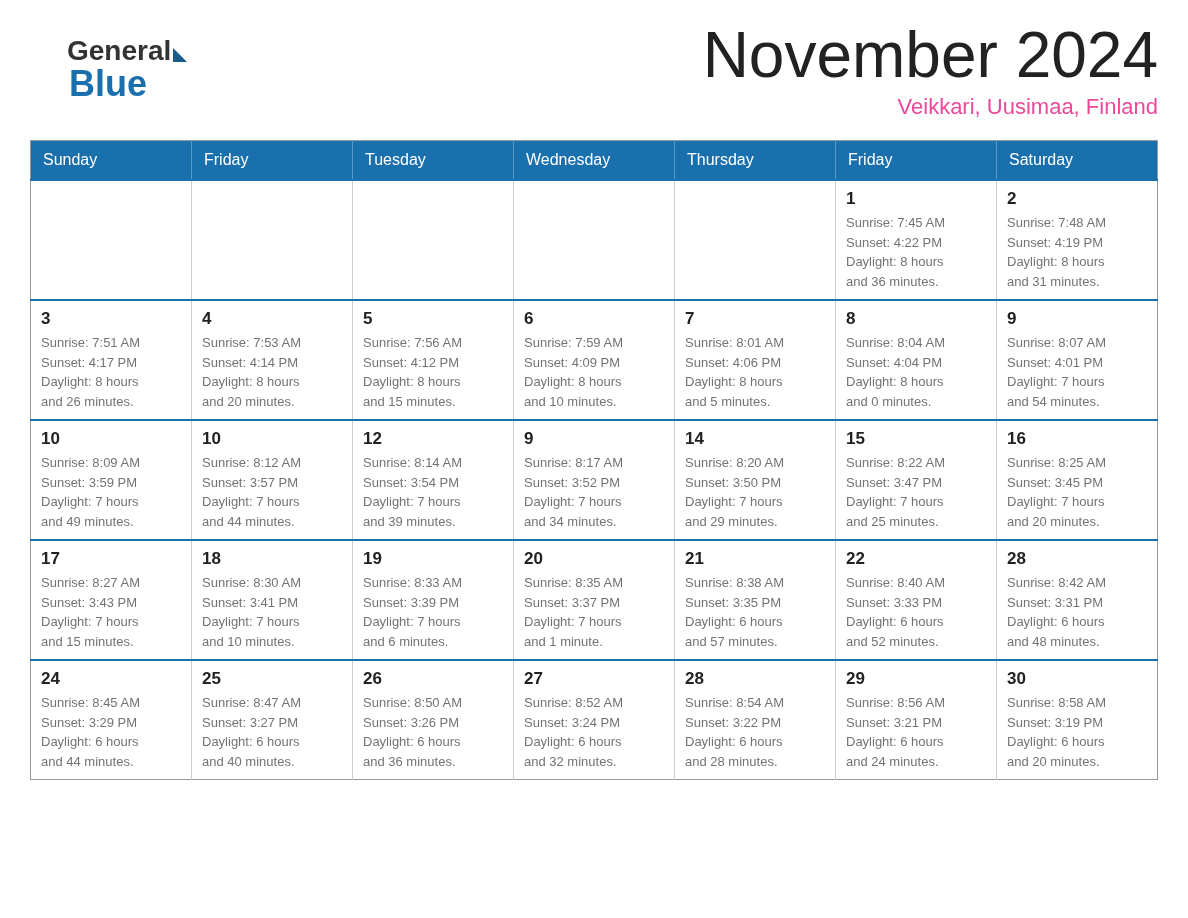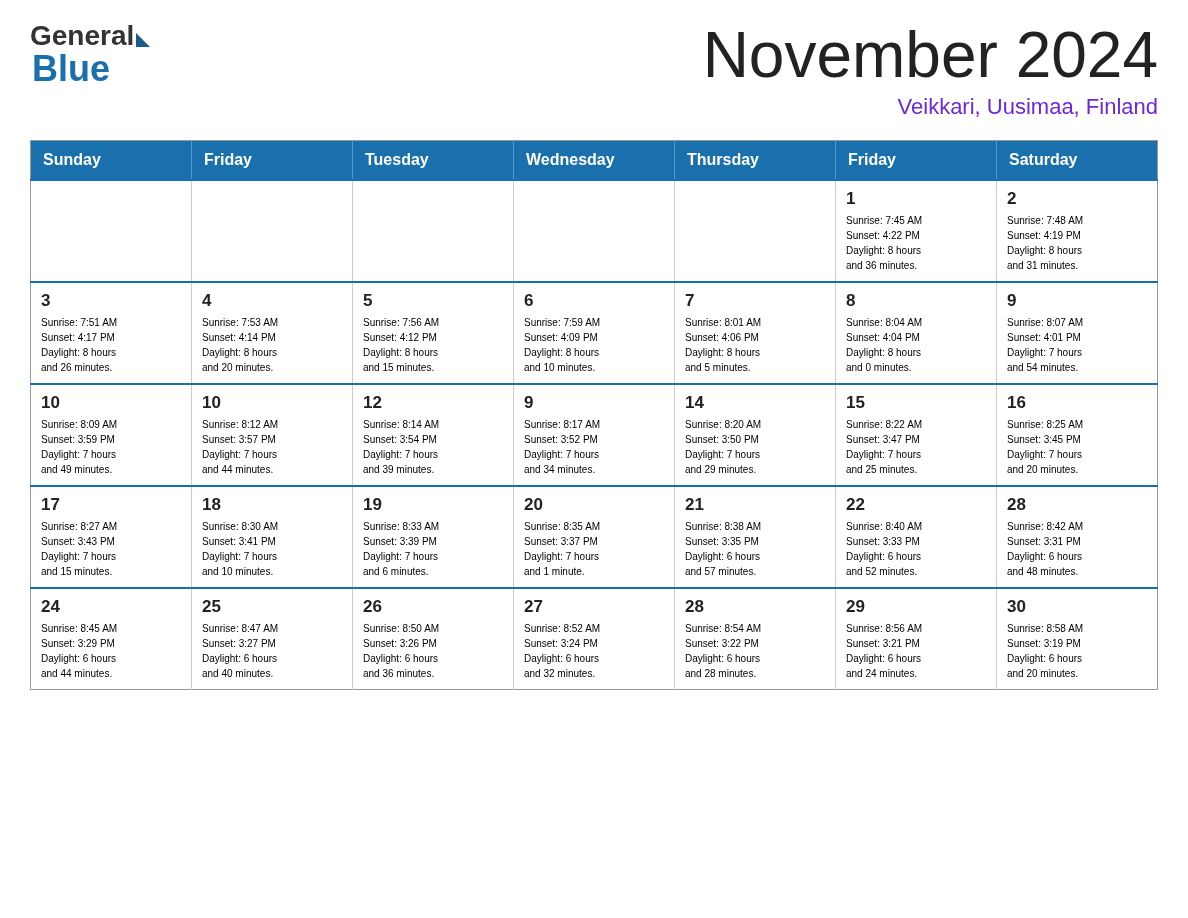--- a/index.html
+++ b/index.html
@@ -6,22 +6,23 @@
     body {
       font-family: Arial, sans-serif;
       background: #ffffff;
       padding: 20px 30px;
       width: 1188px;
       min-height: 918px;
     }
     .header {
       display: flex;
       justify-content: space-between;
-      align-items: flex-start;
+      align-items: center;
       margin-bottom: 20px;
+      margin-left: 37px;
     }
     .logo {
       display: flex;
       flex-direction: column;
       align-items: flex-start;
     }
     .logo-top {
       display: flex;
       align-items: center;
     }
@@ -50,35 +51,35 @@
       text-align: right;
     }
     .month-title {
       font-size: 64px;
       font-weight: normal;
       color: #222222;
       line-height: 1.1;
     }
     .location {
       font-size: 22px;
-      color: #6d28d9;
+      color: #ec4899;
       margin-top: 4px;
     }
     .calendar {
       width: 100%;
       border-collapse: collapse;
       border: 1px solid #999;
     }
     .calendar thead tr {
       background-color: #1a6fad;
     }
     .calendar thead th {
       color: #ffffff;
       font-size: 16px;
-      font-weight: bold;
+      font-weight: normal;
       padding: 10px 12px;
       text-align: left;
       border-right: 1px solid #5599cc;
       width: 14.28%;
     }
     .calendar thead th:last-child {
       border-right: none;
     }
     .calendar tbody tr {
       border-top: 2px solid #1a6fad;
@@ -94,22 +95,22 @@
     .calendar tbody td:last-child {
       border-right: none;
     }
     .day-number {
       font-size: 17px;
       font-weight: bold;
       color: #222222;
       margin-bottom: 4px;
     }
     .day-info {
-      font-size: 10px;
-      color: #000000;
+      font-size: 13px;
+      color: #737373;
       line-height: 1.5;
     }
     .empty-cell {
       background: #f5f5f5;
     }
   </style>
 </head>
 <body>
 
 <div class="header">

